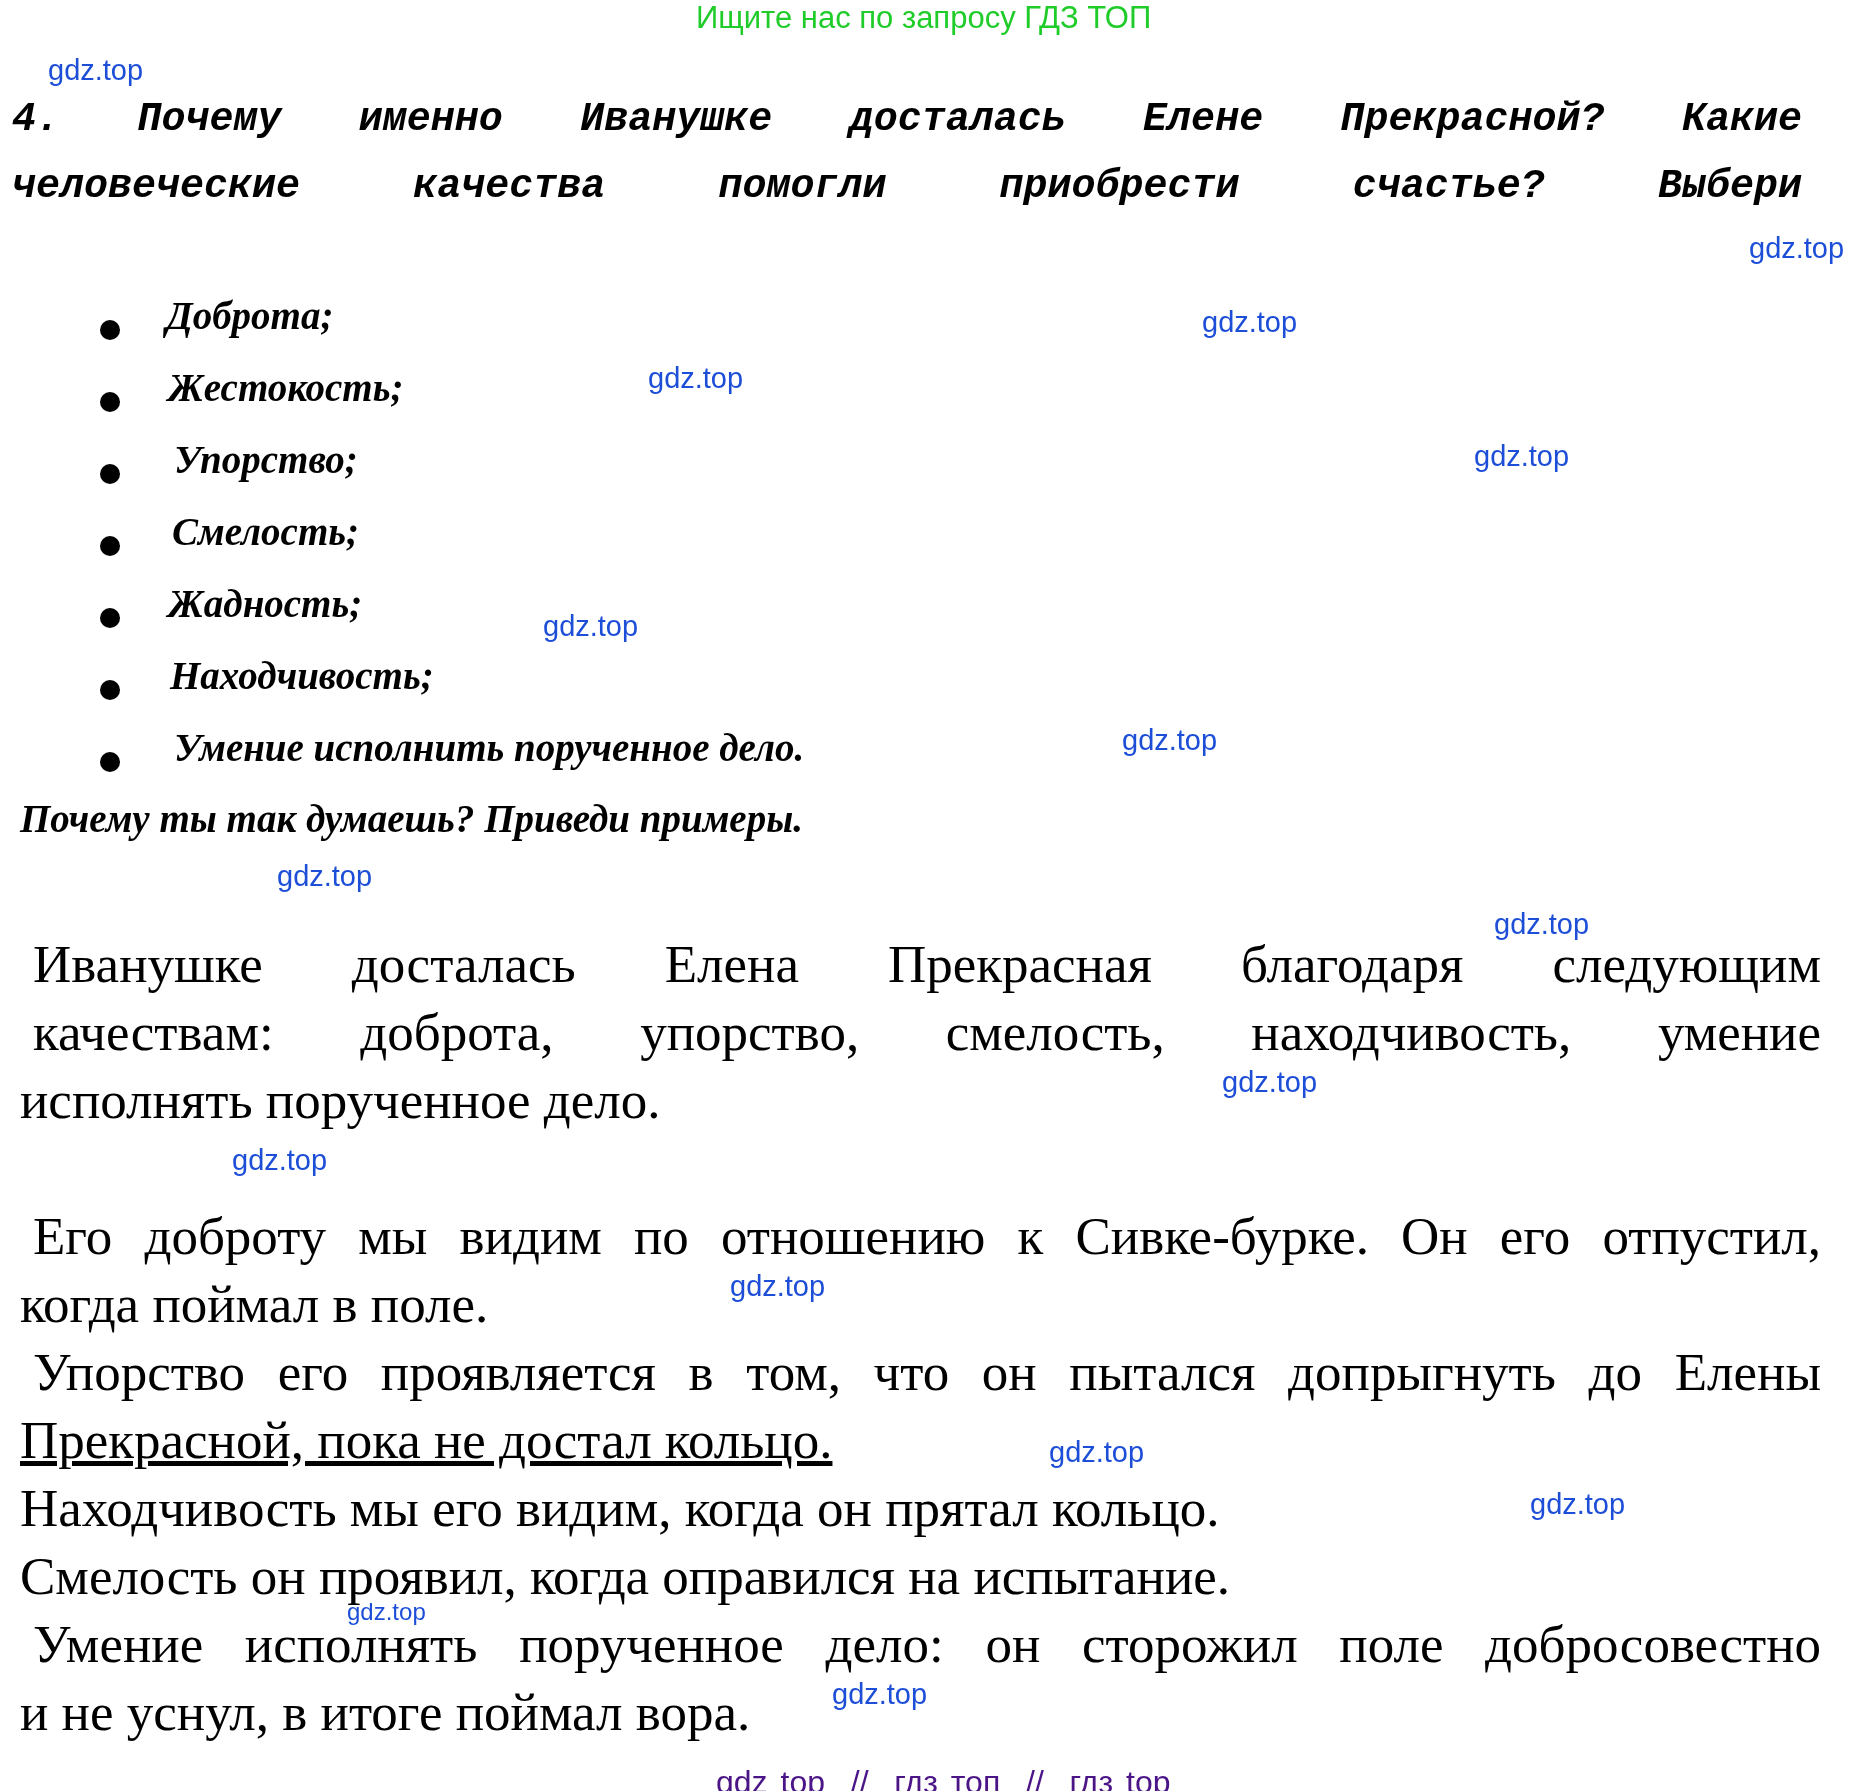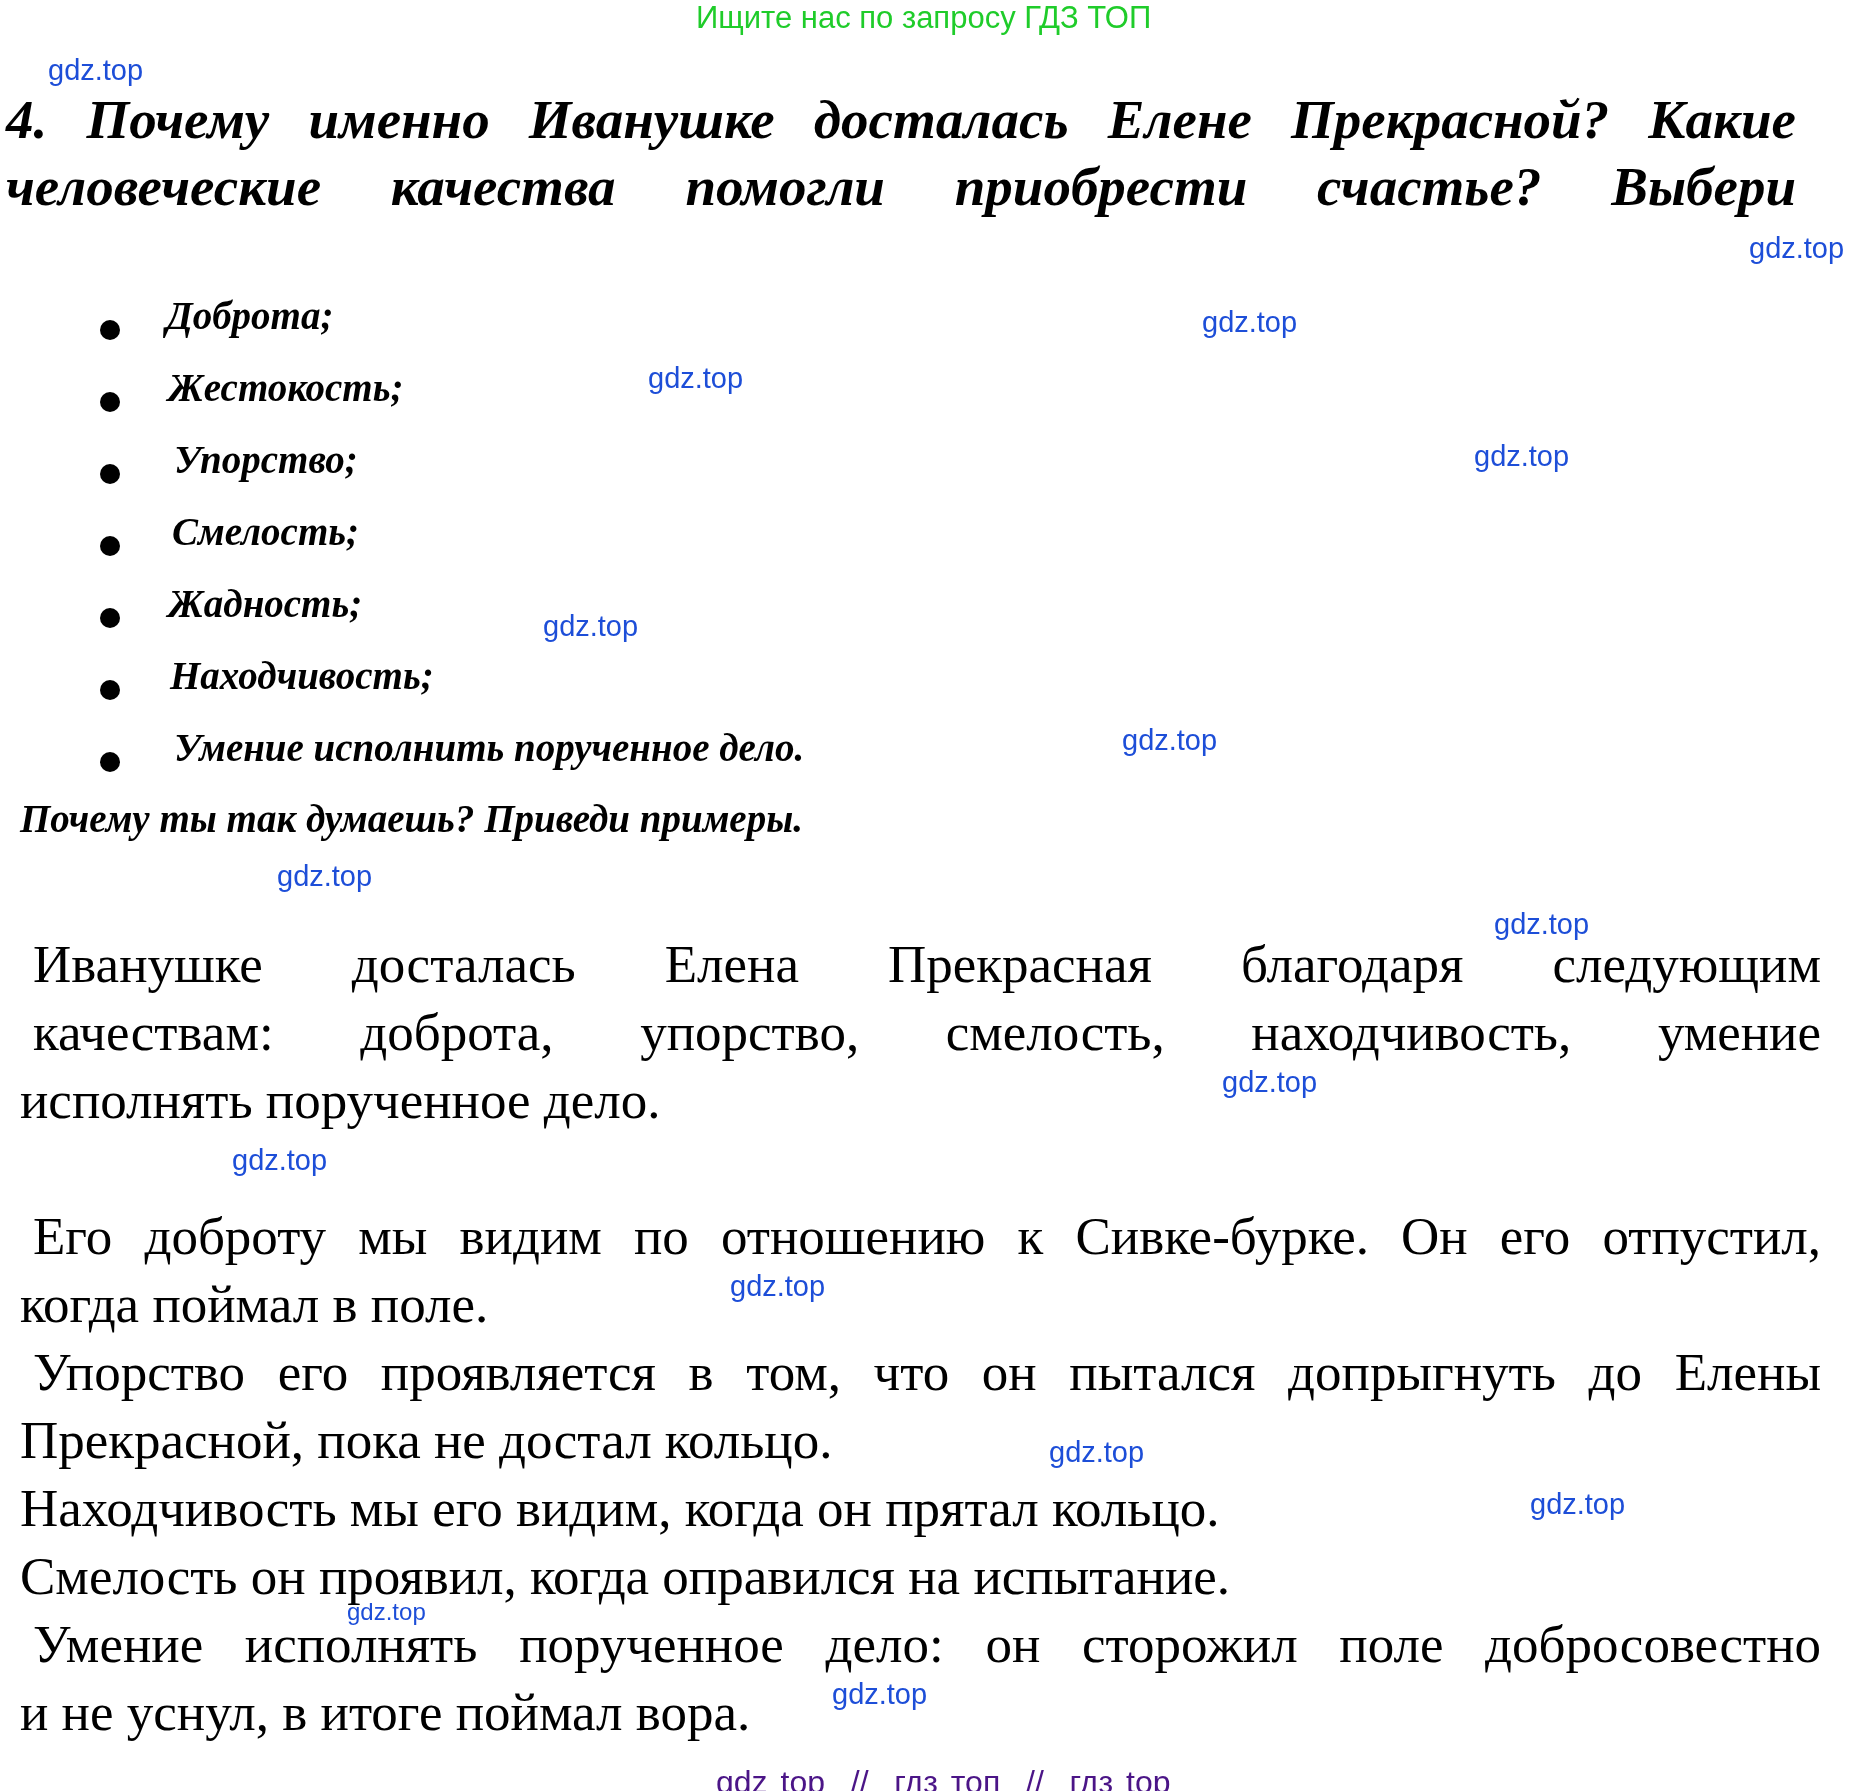--- a/index.html
+++ b/index.html
@@ -1,21 +1,21 @@
 <!DOCTYPE html>
 <html><head>
 <meta charset="utf-8">
 <style>
   html, body { margin: 0; padding: 0; background: #ffffff; }
   body { width: 1861px; height: 1791px; position: relative; overflow: hidden; }
   .abs { position: absolute; white-space: nowrap; }
   .banner { font-family: "Liberation Sans", sans-serif; font-size: 31px; color: #1fcc2a; left: 696px; top: 0px; }
   .wm { font-family: "Liberation Sans", sans-serif; font-size: 29px; color: #1d4ed8; }
   .wm.small { font-size: 24px; }
-  .q { font-family: Liberation Serif, serif; font-weight: bold; font-style: italic; font-size: 55px; color: #000; left: 6px; width: 1790px; white-space: normal; line-height: 67px; text-align: justify; text-align-last: left; }
+  .q { font-family: Liberation Mono, monospace; font-weight: bold; font-style: italic; font-size: 40px; color: #000; left: 12px; width: 1790px; white-space: normal; line-height: 67px; text-align: justify; text-align-last: left; }
   .q-line { display: block; text-align: justify; text-align-last: justify; }
   .q-line.last { text-align-last: left; }
   .bullet { font-family: "Liberation Serif", serif; font-weight: bold; font-style: italic; font-size: 39px; color: #000; }
   .dot { position: absolute; width: 20px; height: 20px; border-radius: 50%; background: #000; }
   .ans { font-family: "Liberation Serif", serif; font-size: 53px; color: #000; left: 20px; }
   .ans-j { display: block; width: 1788px; text-align: justify; text-align-last: justify; margin-left: 13px; }
   .footer { font-family: "Liberation Sans", sans-serif; font-size: 32px; color: #4b1587; left: 716px; top: 1764px; word-spacing: 4px; }
 </style>
 </head>
 <body>
@@ -55,21 +55,21 @@
 <div class="abs ans" style="top:930px; line-height:68px;">
   <span class="ans-j">Иванушке досталась Елена Прекрасная благодаря следующим</span>
   <span class="ans-j">качествам: доброта, упорство, смелость, находчивость, умение</span>
   <span style="display:block;">исполнять порученное дело.</span>
 </div>
 
 <div class="abs ans" style="top:1202px; line-height:68px;">
   <span class="ans-j">Его доброту мы видим по отношению к Сивке-бурке. Он его отпустил,</span>
   <span style="display:block;">когда поймал в поле.</span>
   <span class="ans-j">Упорство его проявляется в том, что он пытался допрыгнуть до Елены</span>
-  <span style="display:block;">Прекрасной, пока не достал кольцо.</span>
+  <span style="display:block;text-decoration:underline;">Прекрасной, пока не достал кольцо.</span>
   <span style="display:block;">Находчивость мы его видим, когда он прятал кольцо.</span>
   <span style="display:block;">Смелость он проявил, когда оправился на испытание.</span>
   <span class="ans-j">Умение исполнять порученное дело: он сторожил поле добросовестно</span>
   <span style="display:block;">и не уснул, в итоге поймал вора.</span>
 </div>
 
 <div class="abs wm" style="left:48px; top:54px;">gdz.top</div>
 <div class="abs wm" style="left:1749px; top:232px;">gdz.top</div>
 <div class="abs wm" style="left:1202px; top:306px;">gdz.top</div>
 <div class="abs wm" style="left:648px; top:362px;">gdz.top</div>

